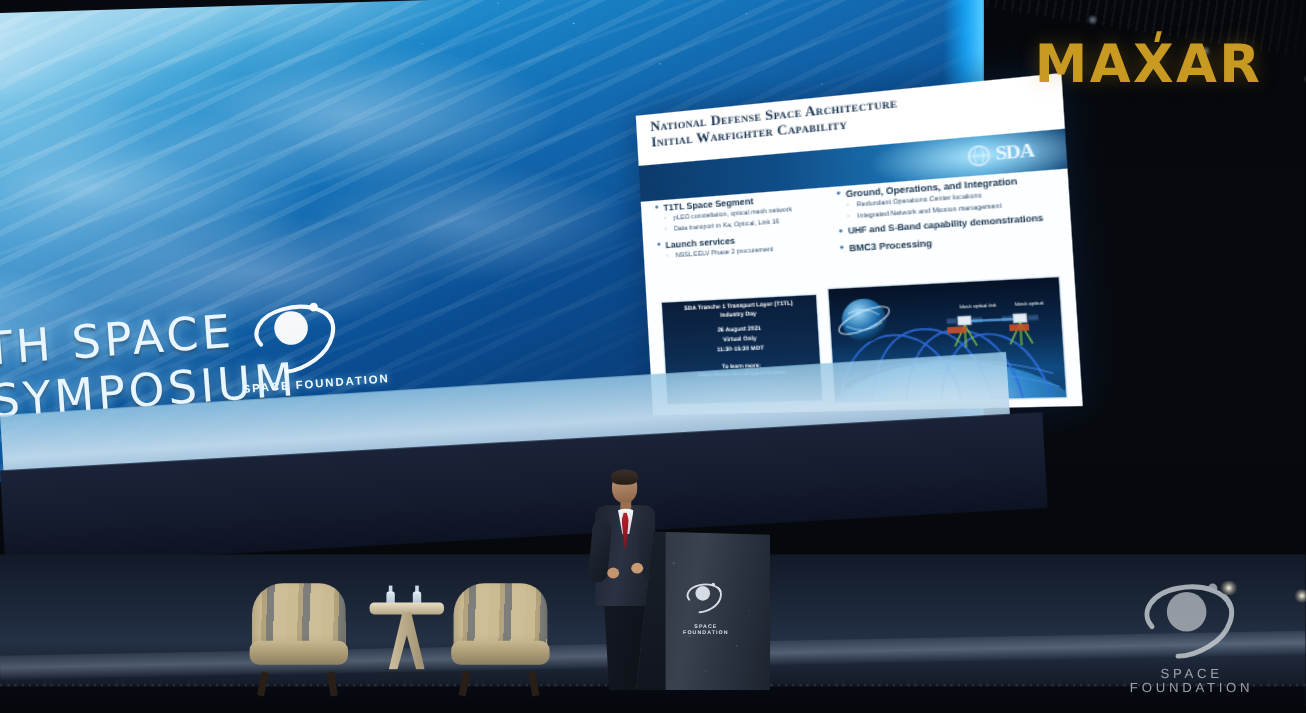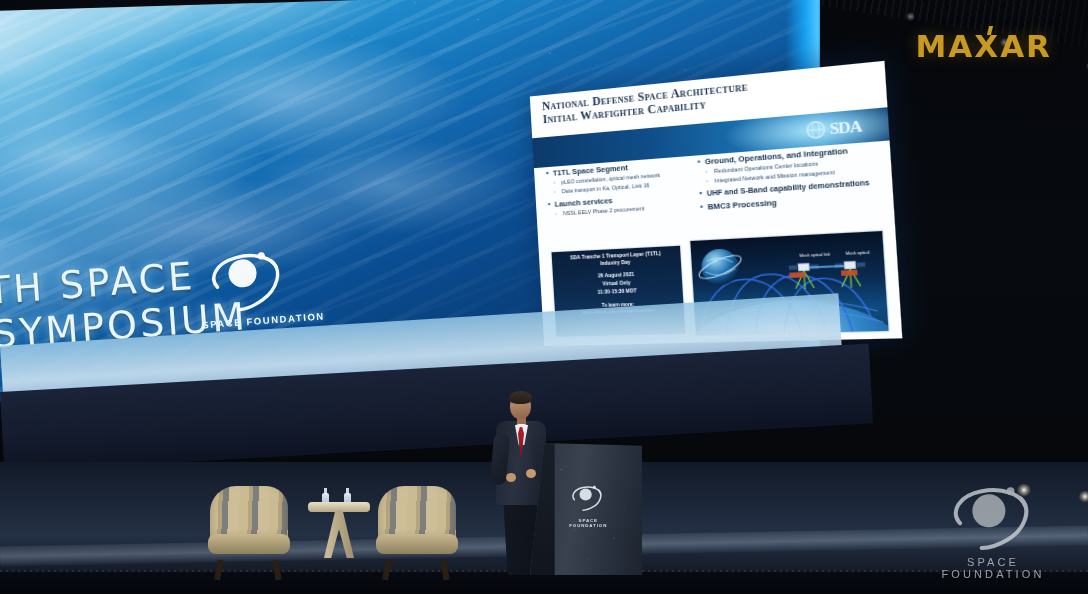--- a/index.html
+++ b/index.html
@@ -338,21 +338,21 @@
     position:absolute; top:0; left:2px; width:3px; height:6px;
     background:rgba(225,238,248,.9);
   }
   #bottle-1{ left:14px; }
   #bottle-2{ left:36px; }
 
   
   #maxar-logo{
     position:absolute; right:36px; top:28px;
     font-family:"DejaVu Sans", sans-serif; font-weight:bold;
-    font-size:31px; letter-spacing:2px; color:#c99a21;
+    font-size:44px; letter-spacing:2px; color:#c99a21;
     text-shadow:0 0 16px rgba(190,140,30,.35);
     display:flex; align-items:flex-end;
   }
   #maxar-logo .mx-x{ position:relative; display:inline-block; }
   #maxar-logo .mx-x .tick{
     position:absolute; top:-2px; left:52%; width:4px; height:9px;
     background:#c99a21; transform:skewX(-14deg);
   }
 
   

